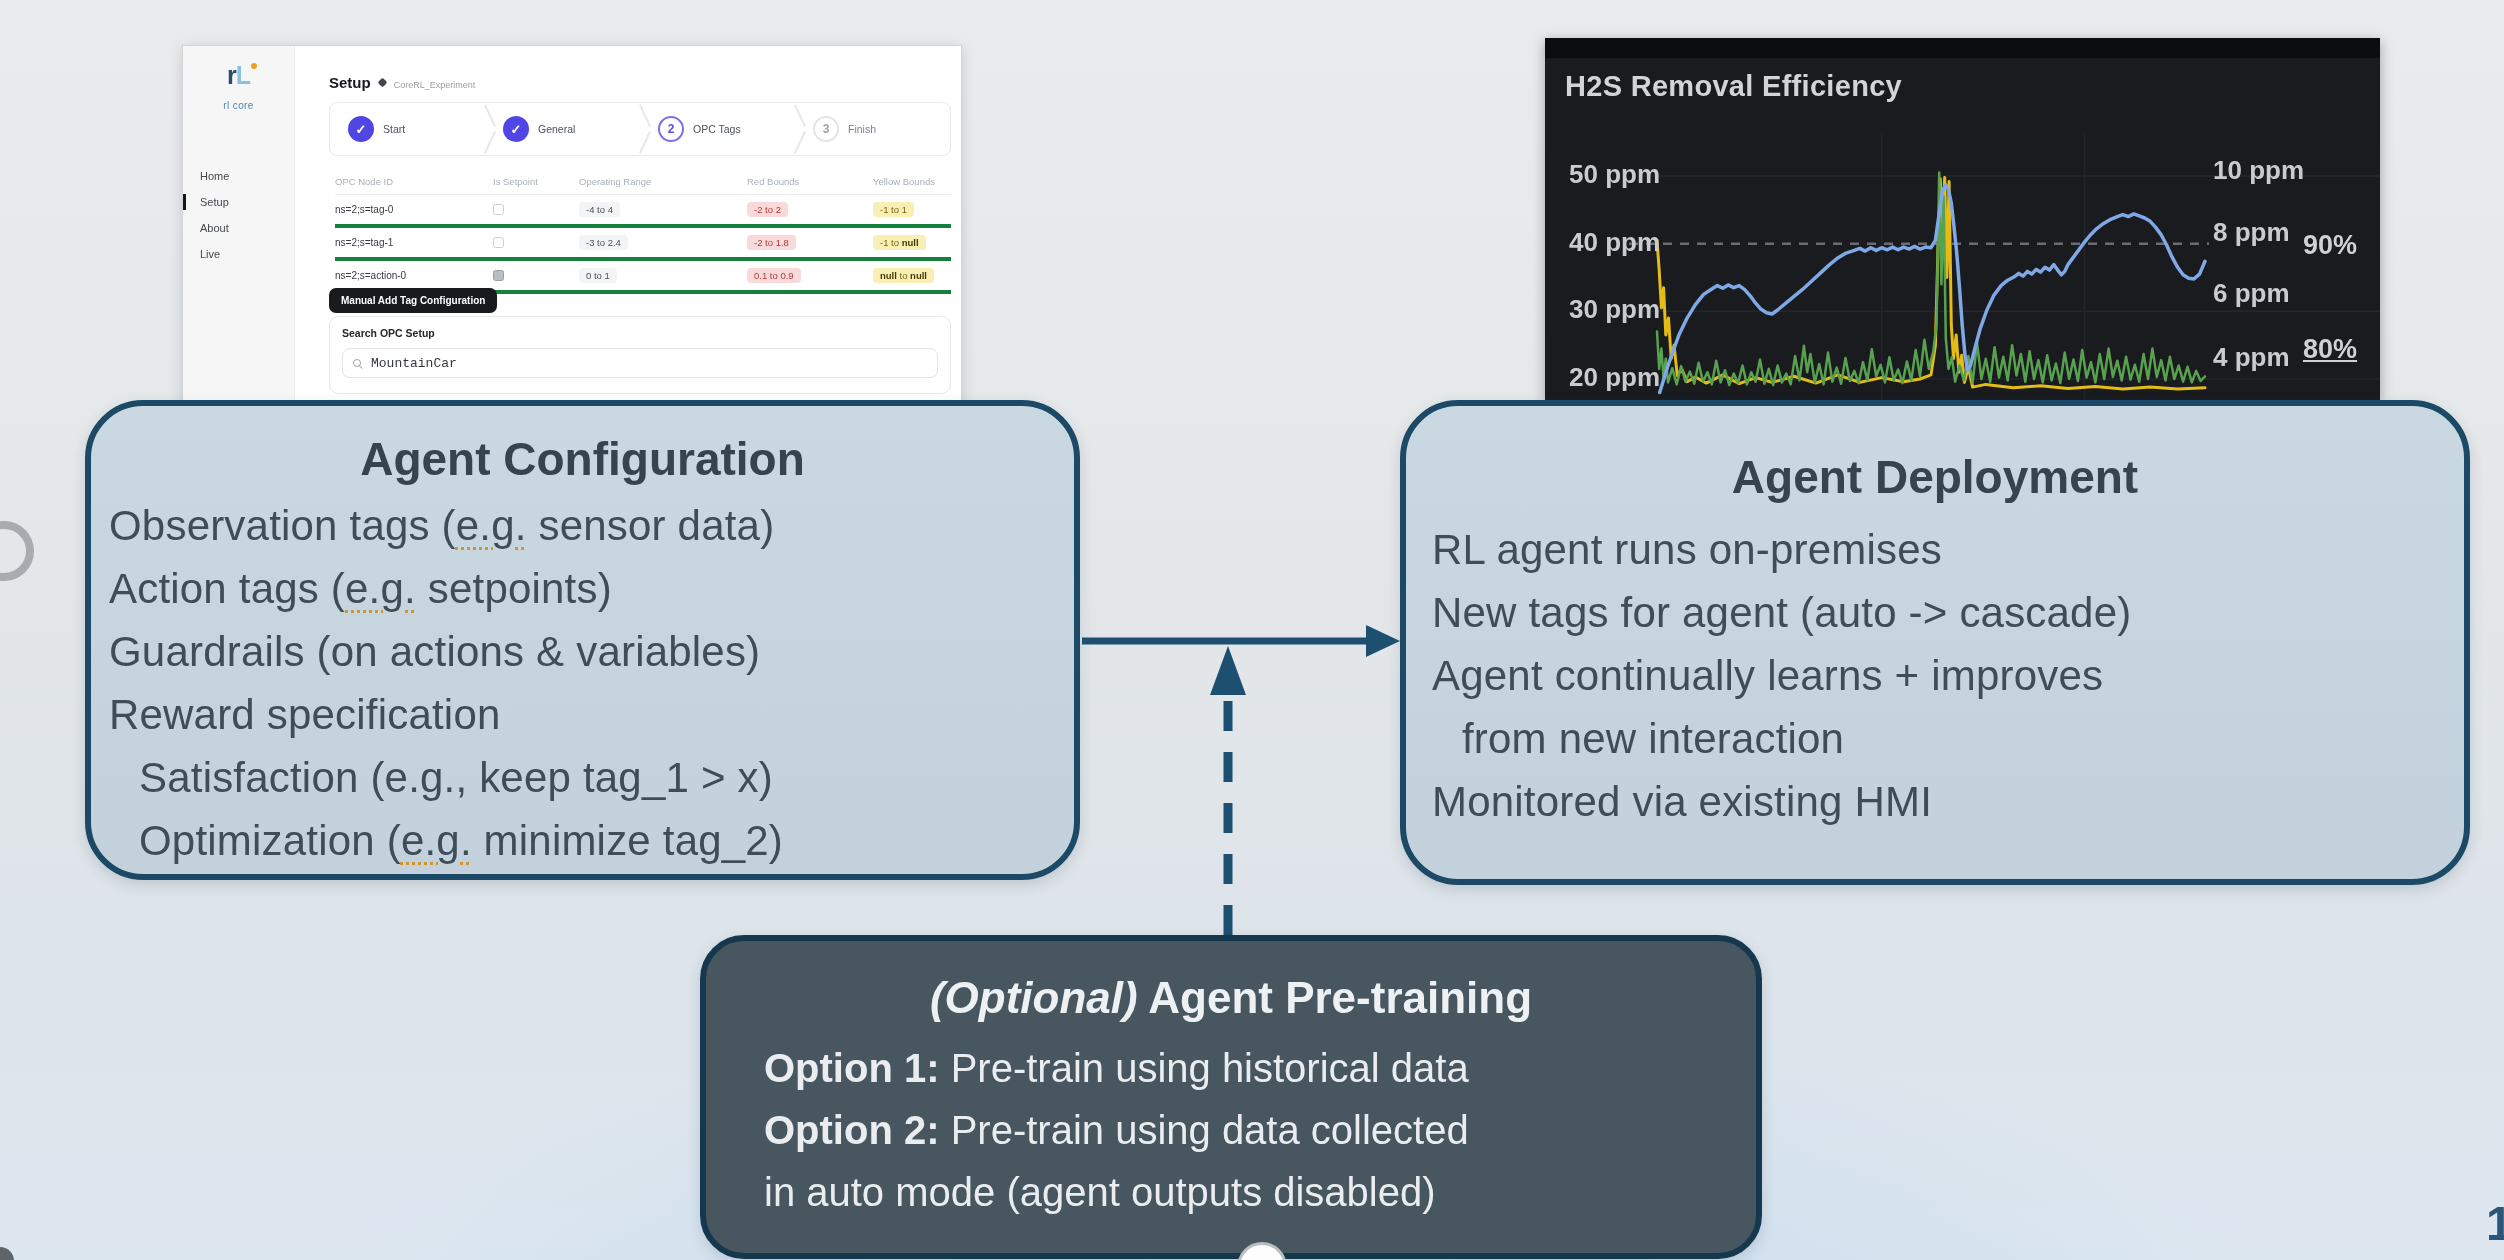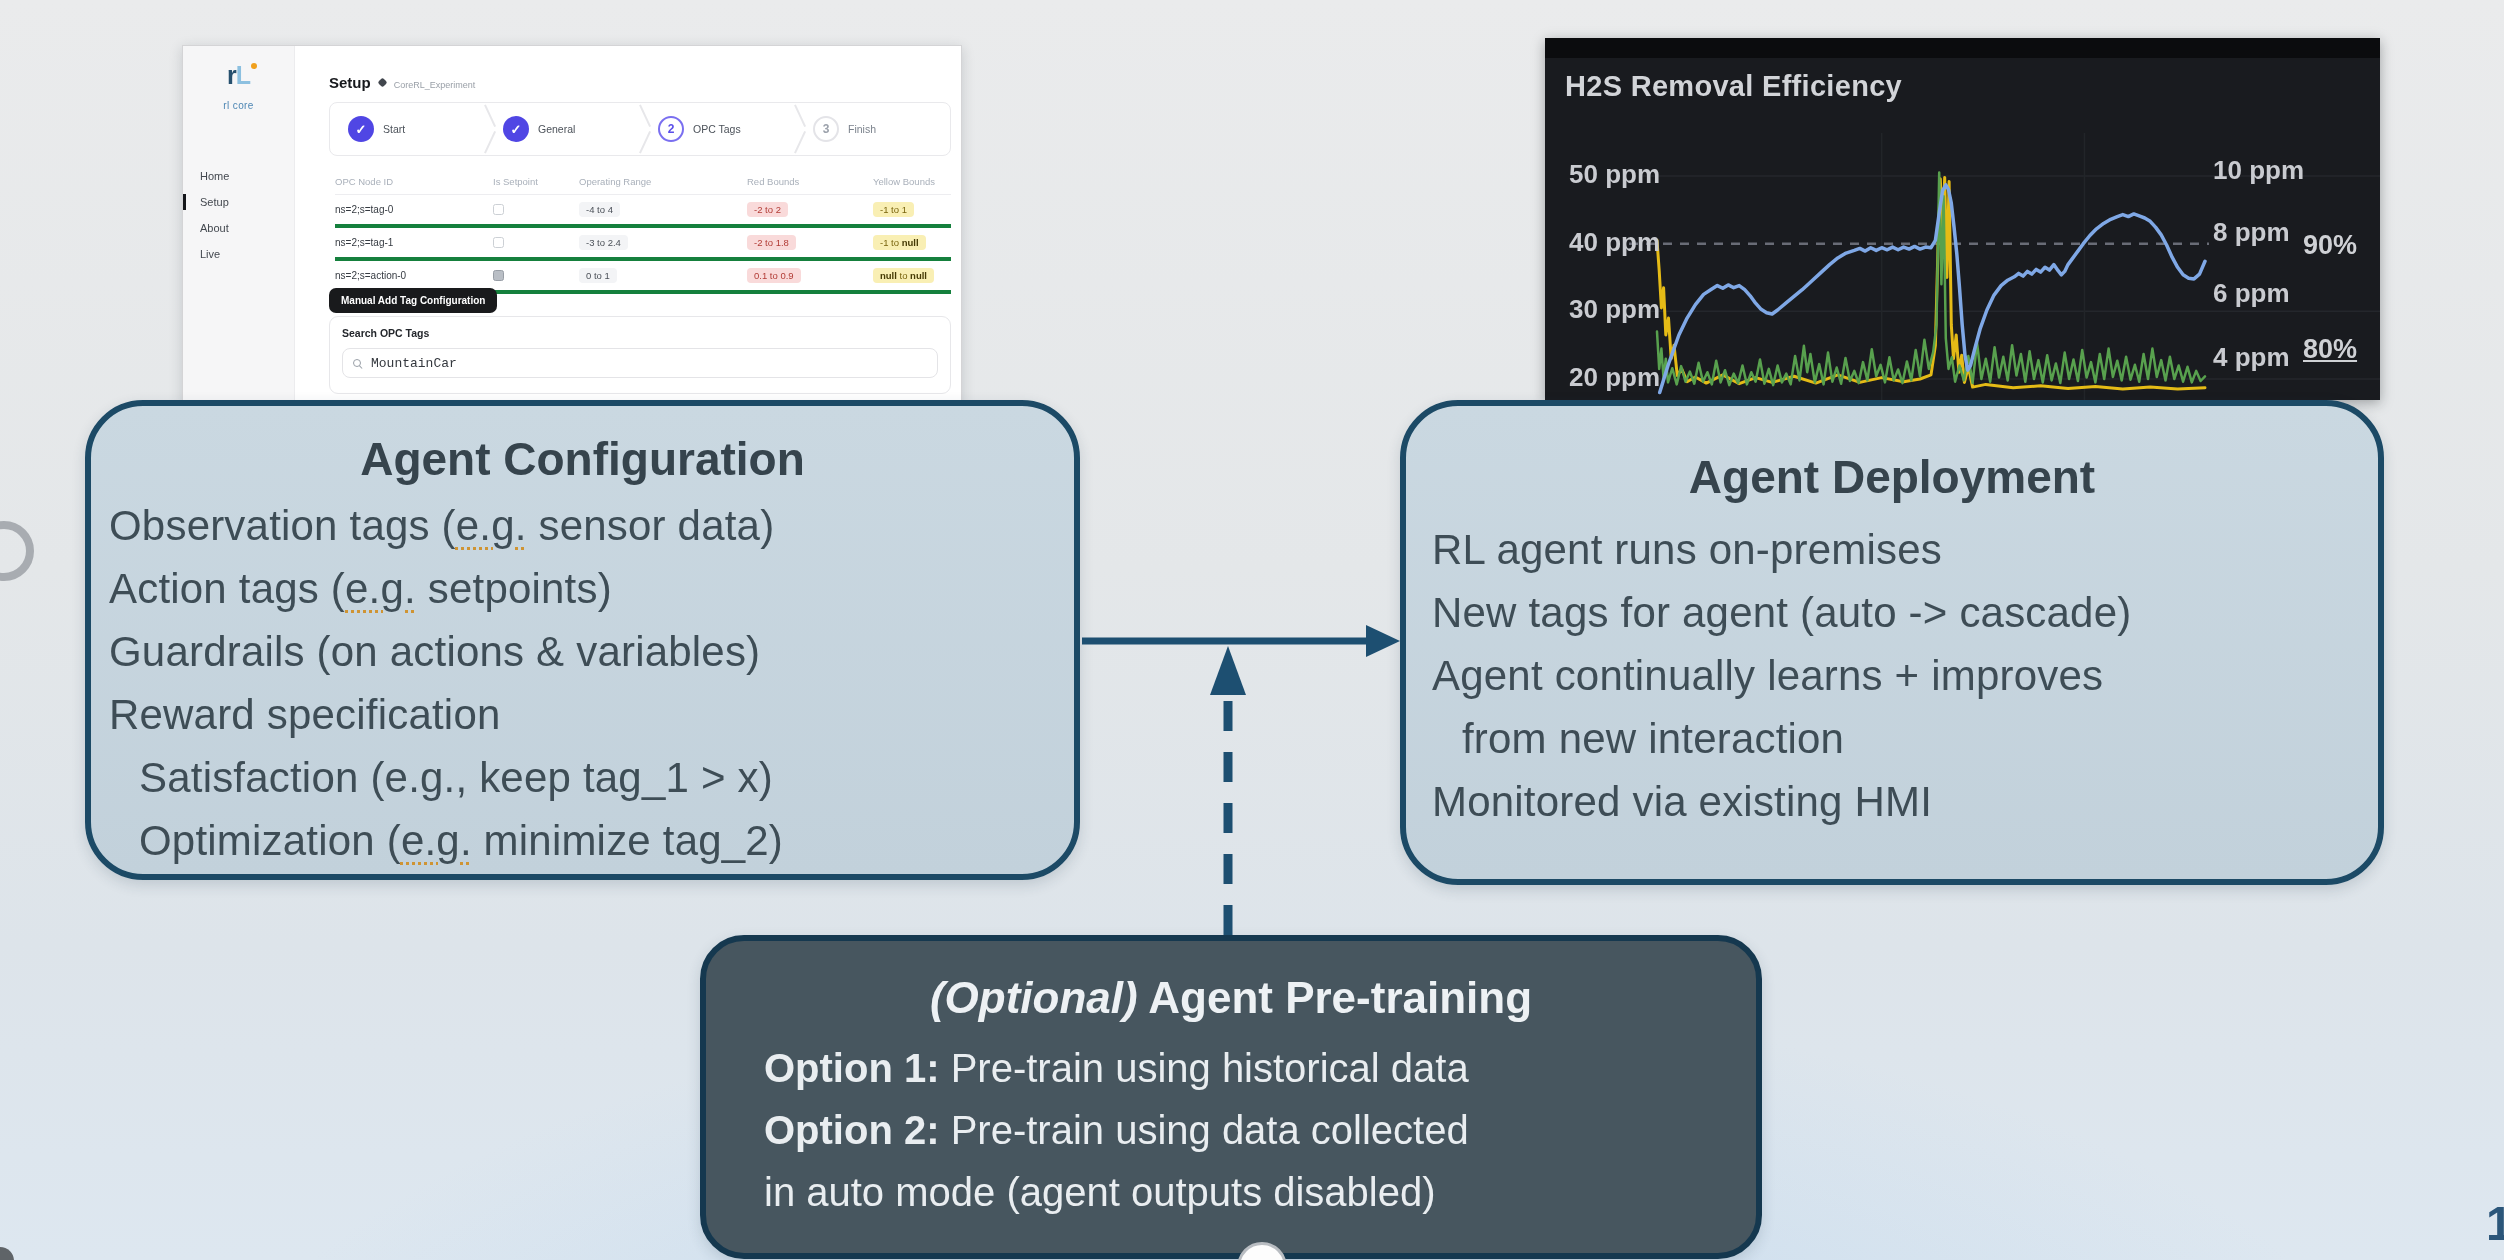--- a/index.html
+++ b/index.html
@@ -75,21 +75,21 @@
   .box{position:absolute;border:6px solid #1c4a66;background:linear-gradient(180deg,#cad8e1,#c2d1db);
     border-radius:58px;color:#3e4d56;box-shadow:0 5px 14px rgba(30,55,75,.16);box-sizing:border-box;}
   .box-title{text-align:center;font-weight:700;color:#36444d;}
   .bline{white-space:nowrap;}
   .bline.ind{padding-left:30px;}
   .b{font-weight:700;} .i{font-style:italic;}
   .sq{text-decoration:underline dotted #cf9433;text-decoration-thickness:3px;text-underline-offset:7px;}
   #config-box{left:85px;top:400px;width:995px;height:480px;}
   #config-box .box-title{margin-top:26px;font-size:46px;}
   #config-box .box-lines{margin:8px 0 0 18px;font-size:42px;line-height:63px;letter-spacing:.2px;}
-  #deployment-box{left:1400px;top:400px;width:984px;height:485px;}
+  #deployment-box{left:1400px;top:400px;width:1070px;height:485px;}
   #deployment-box .box-title{margin-top:44px;font-size:46px;}
   #deployment-box .box-lines{margin:14px 0 0 26px;font-size:42px;line-height:63px;letter-spacing:.2px;}
   #pretraining-box{left:700px;top:935px;width:1062px;height:324px;border-radius:44px;
     background:#47565f;border-color:#15384f;color:#e9edf0;}
   #pretraining-box .box-title{margin-top:32px;font-size:44px;color:#edf1f4;}
   #pretraining-box .box-lines{margin:14px 0 0 58px;font-size:40px;line-height:62px;}
 
   
   #arrows{position:absolute;left:0;top:0;pointer-events:none;}
   .edge-ring{position:absolute;left:-26px;top:521px;width:44px;height:44px;border:8px solid #a8acb1;border-radius:50%;background:transparent;}
@@ -193,21 +193,21 @@
                 <span class="pill pill-red"><span>0.1 to 0.9</span></span>
               </div>
               <div class="dcell">
                 <span class="pill pill-yellow"><span class="nullb">null</span><span> to </span><span class="nullb">null</span></span>
               </div>
             </div>
           </div>
       </div>
       <button class="btn-black">Manual Add Tag Configuration</button>
       <div class="search-panel">
-        <div class="search-label">Search OPC Tags</div>
+        <div class="search-label">Search OPC Setup</div>
         <div class="search-input">
           <span class="mag"></span>
           <input readonly="" value="MountainCar" style="">
         </div>
       </div>
     </div>
   </div>
 
   <div class="chart-shot">
     <div class="chart-topstrip"></div>

